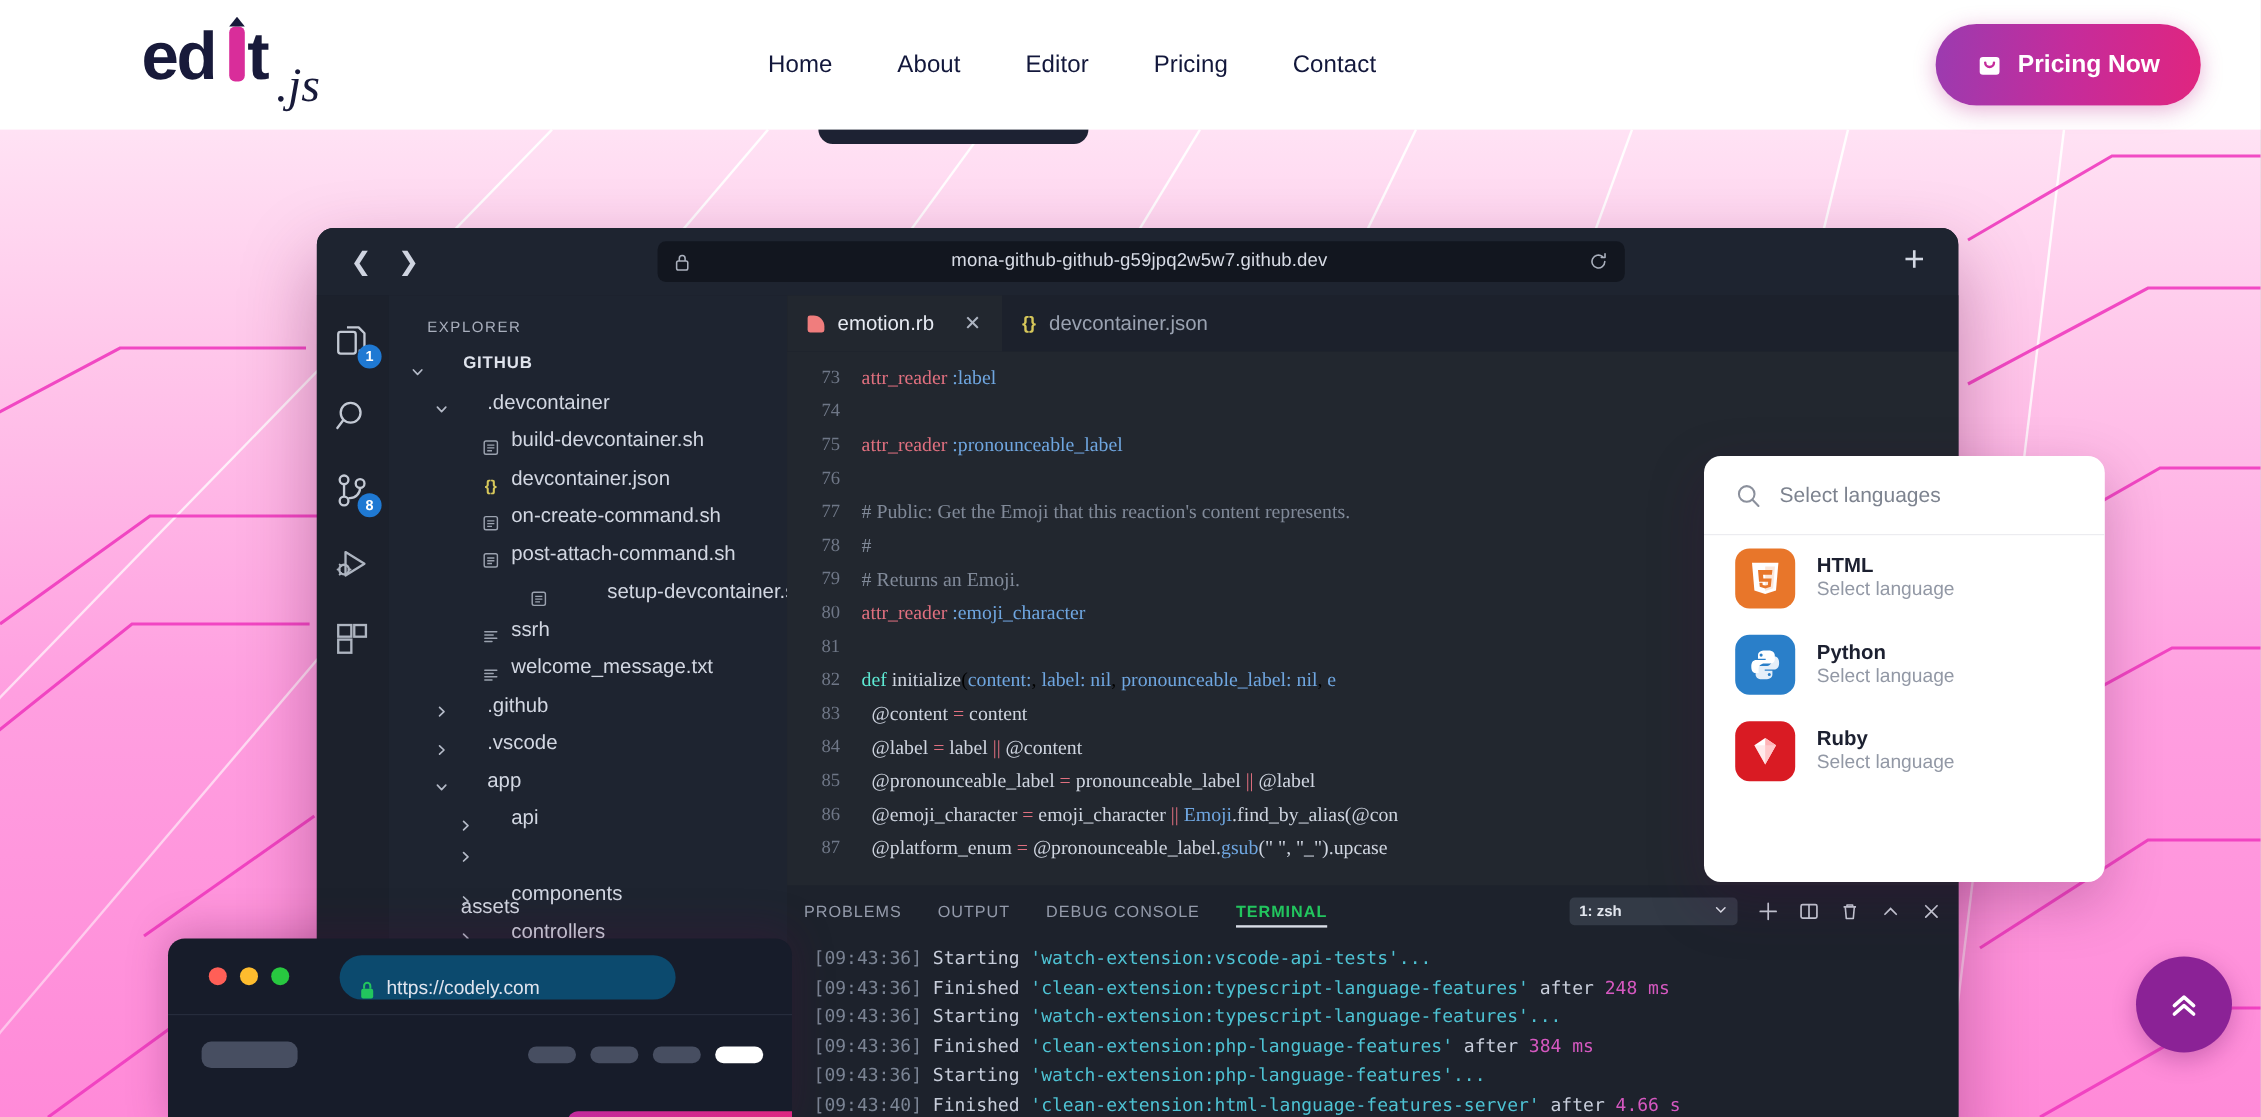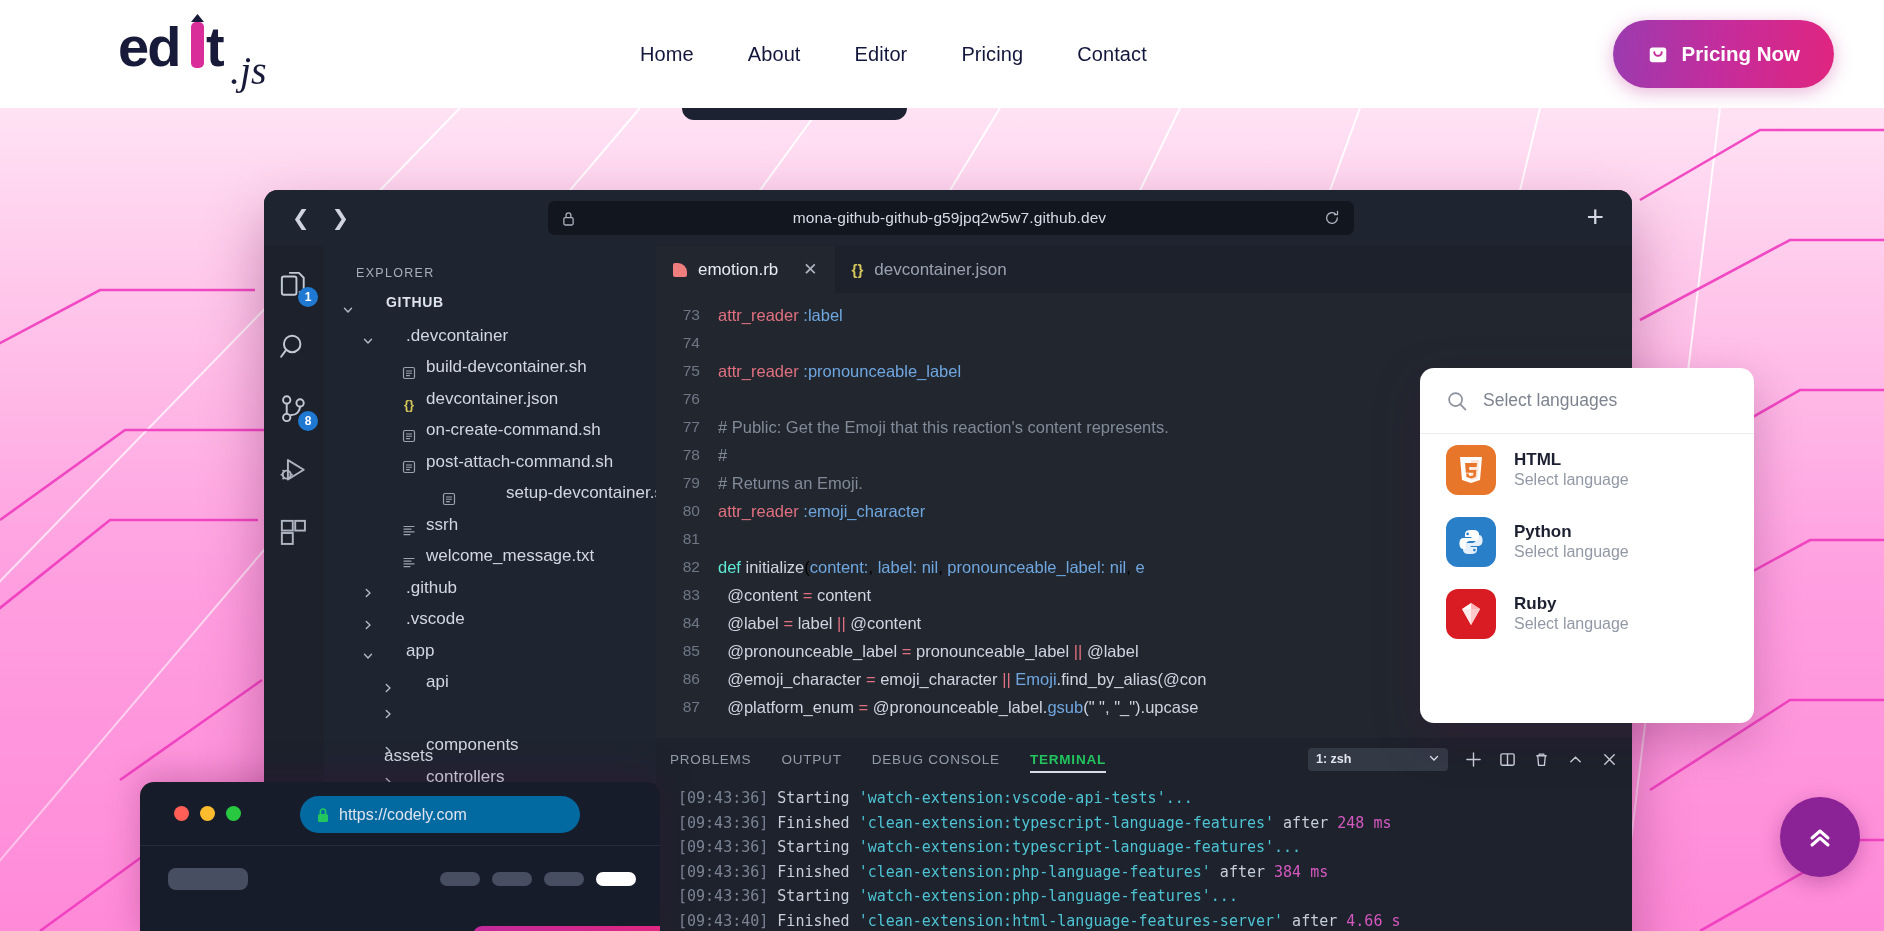--- a/index.html
+++ b/index.html
@@ -129,21 +129,21 @@
   .etab.active { background: #22272f; color: #e6eaf2; }
   .etab .close { margin-left: 14px; font-size: 17px; color: #aeb5c2; }
   .ruby-dot {
     width: 14px; height: 14px; background: #f07d7d;
     border-radius: 2px 9px 2px 2px;
   }
   .json-icon { color: #d6c75a; font-size: 15px; font-weight: 700; }
 
   #code-scroll {
     flex: 1; background: #22272f; padding-top: 8px; overflow: hidden;
-    font-family: Liberation Sans, sans-serif; font-size: 16.5px;
+    font-family: Liberation Serif, serif; font-size: 16.5px;
   }
   .cline { display: flex; height: 28px; line-height: 28px; white-space: pre; }
   .lnum { width: 62px; flex: 0 0 62px; text-align: right; padding-right: 18px; color: #6f7787; font-size: 15.5px; }
   .ctext { flex: 1; min-width: 0; overflow: hidden; }
   .k-key { color: #e0707f; }
   .k-sym { color: #6fa6e0; }
   .k-com { color: #818a99; }
   .k-def { color: #5eead4; }
   .k-pln { color: #cfd5e0; }
   .k-op  { color: #e0707f; }
@@ -180,21 +180,21 @@
     font-family: "DejaVu Sans Mono", monospace; font-size: 15px; line-height: 24.5px;
   }
   .tline { white-space: pre; }
   .t-time { color: #7b8494; }
   .t-word { color: #c8cedb; }
   .t-task { color: #4ec3d4; }
   .t-dur  { color: #d558c0; }
 
   
   #lang-popup {
-    position: absolute; left: 1420px; top: 368px; width: 334px; height: 355px;
+    position: absolute; left: 1420px; top: 380px; width: 334px; height: 355px;
     background: #ffffff; border-radius: 14px; z-index: 70;
     box-shadow: 0 16px 46px rgba(70,10,60,.26);
     overflow: hidden;
   }
   #lang-search {
     height: 66px; display: flex; align-items: center; gap: 15px;
     padding: 0 26px; border-bottom: 1px solid #ececf0; cursor: text;
   }
   #lang-search-text { font-size: 17.5px; color: #7d838f; }
   .lang-row {
@@ -209,22 +209,22 @@
 
   
   #codely {
     position: absolute; left: 140px; top: 782px; width: 520px; height: 160px;
     background: #171c2a; border-radius: 14px 14px 0 0; z-index: 60;
     box-shadow: 0 -6px 34px rgba(80,10,60,.26); overflow: hidden;
   }
   #codely-bar { height: 64px; display: flex; align-items: center; position: relative; border-bottom: 1px solid #262c3c; }
   .tl { width: 15px; height: 15px; border-radius: 50%; }
   #codely-url {
-    position: absolute; left: 160px; top: 14px; width: 280px; height: 37px;
-    background: #0369a1; border-radius: 19px; display: flex; align-items: center;
+    position: absolute; left: 143px; top: 14px; width: 280px; height: 37px;
+    background: #0c4a6e; border-radius: 19px; display: flex; align-items: flex-end;
     gap: 9px; padding: 0 16px; cursor: text;
   }
   #codely-url-text { color: #e0e4ee; font-size: 16px; }
   #codely-content { position: relative; height: 96px; }
   .ph-bar { position: absolute; border-radius: 8px; background: #474e61; }
   #codely-cta {
     position: absolute; left: 333px; top: 80px; width: 216px; height: 34px;
     border-radius: 9px 9px 0 0;
     background: linear-gradient(90deg, #c32a9c 0%, #e2277d 100%);
   }

